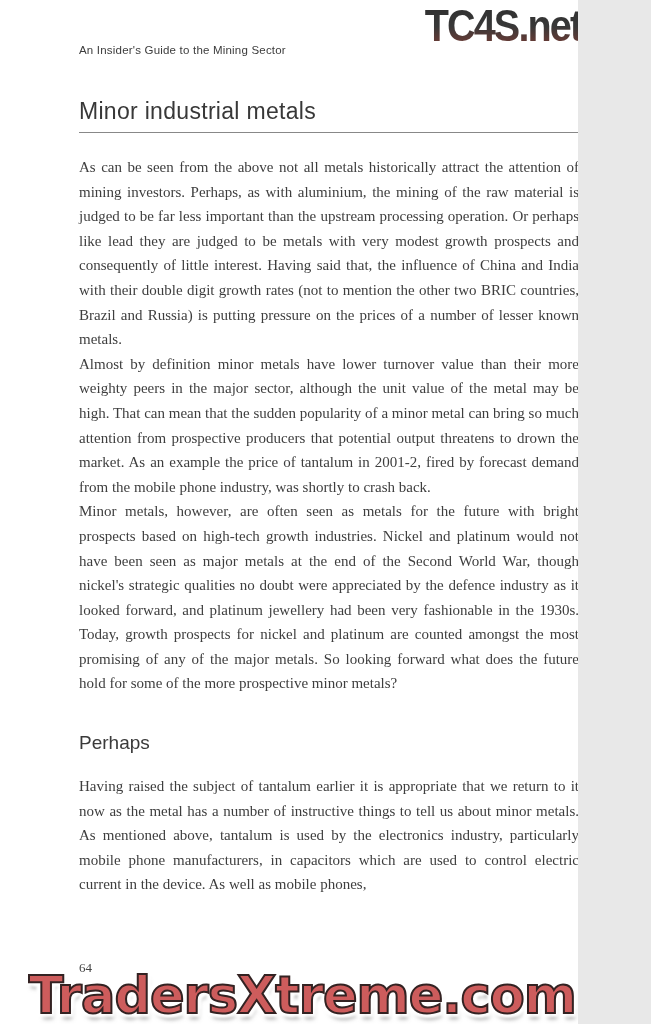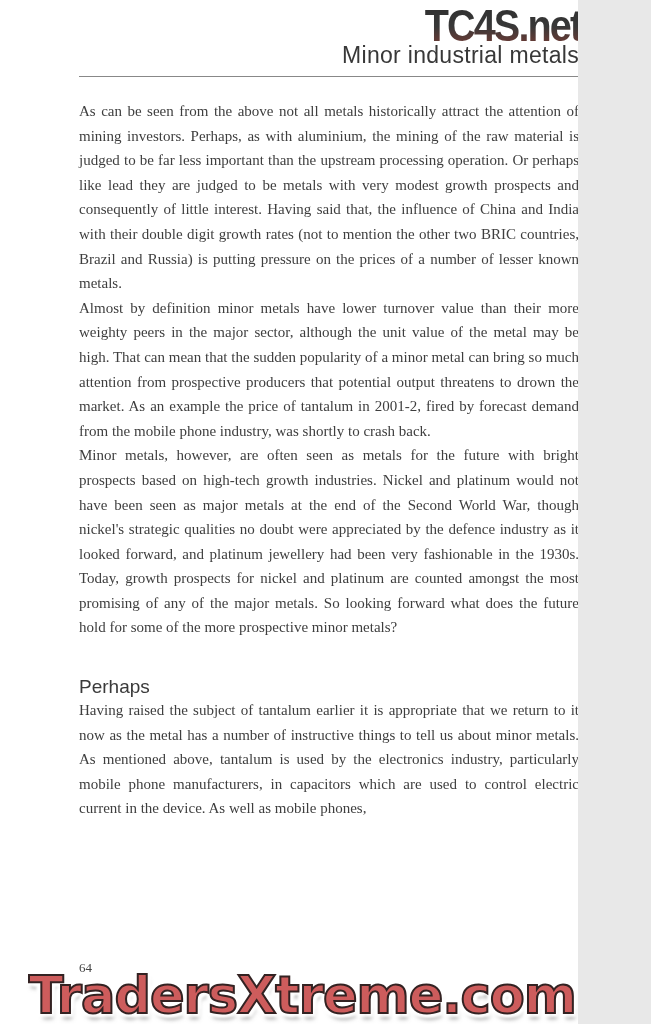--- a/index.html
+++ b/index.html
@@ -25,21 +25,20 @@
     color: #3c3c3c;
     letter-spacing: 0.2px;
   }
   .chapter-title {
     margin-top: 42px;
     font-family: "Liberation Sans", sans-serif;
     font-weight: 400;
     font-size: 23px;
     color: #383838;
     letter-spacing: 0.3px;
-    text-align: right;
   }
   .title-rule {
     margin-top: 7px;
     border-bottom: 1px solid #888888;
     width: 500px;
     height: 0;
   }
   p.body-para {
     font-family: "Liberation Serif", serif;
     font-size: 15px;
@@ -48,21 +47,21 @@
     color: #3e3e3e;
   }
   p.body-para.first { margin-top: 22px; }
   .section-heading {
     margin-top: 36px;
     font-family: "Liberation Sans", sans-serif;
     font-weight: 400;
     font-size: 19px;
     color: #3a3a3a;
   }
-  .section-heading + p.body-para { }
+  .section-heading + p.body-para { margin-top: 20px; }
   .page-number {
     position: absolute;
     left: 79px;
     top: 960px;
     font-family: "Liberation Serif", serif;
     font-size: 13px;
     color: #444444;
   }
   
   .wm-tc4s {
@@ -119,20 +118,21 @@
 </style>
 </head>
 <body>
 
 <div class="page">
 
   <div class="wm-tc4s">TC4S.net</div>
 
   <div class="content">
 
+    <div class="running-header">An Insider's Guide to the Mining Sector</div>
 
     <h1 class="chapter-title">Minor industrial metals</h1>
 
     <div class="title-rule"></div>
 
     <p class="body-para first">As can be seen from the above not all metals historically attract the attention of mining investors. Perhaps, as with aluminium, the mining of the raw material is judged to be far less important than the upstream processing operation. Or perhaps like lead they are judged to be metals with very modest growth prospects and consequently of little interest. Having said that, the influence of China and India with their double digit growth rates (not to mention the other two BRIC countries, Brazil and Russia) is putting pressure on the prices of a number of lesser known metals.</p>
 
     <p class="body-para">Almost by definition minor metals have lower turnover value than their more weighty peers in the major sector, although the unit value of the metal may be high. That can mean that the sudden popularity of a minor metal can bring so much attention from prospective producers that potential output threatens to drown the market. As an example the price of tantalum in 2001-2, fired by forecast demand from the mobile phone industry, was shortly to crash back.</p>
 
     <p class="body-para">Minor metals, however, are often seen as metals for the future with bright prospects based on high-tech growth industries. Nickel and platinum would not have been seen as major metals at the end of the Second World War, though nickel's strategic qualities no doubt were appreciated by the defence industry as it looked forward, and platinum jewellery had been very fashionable in the 1930s. Today, growth prospects for nickel and platinum are counted amongst the most promising of any of the major metals. So looking forward what does the future hold for some of the more prospective minor metals?</p>

